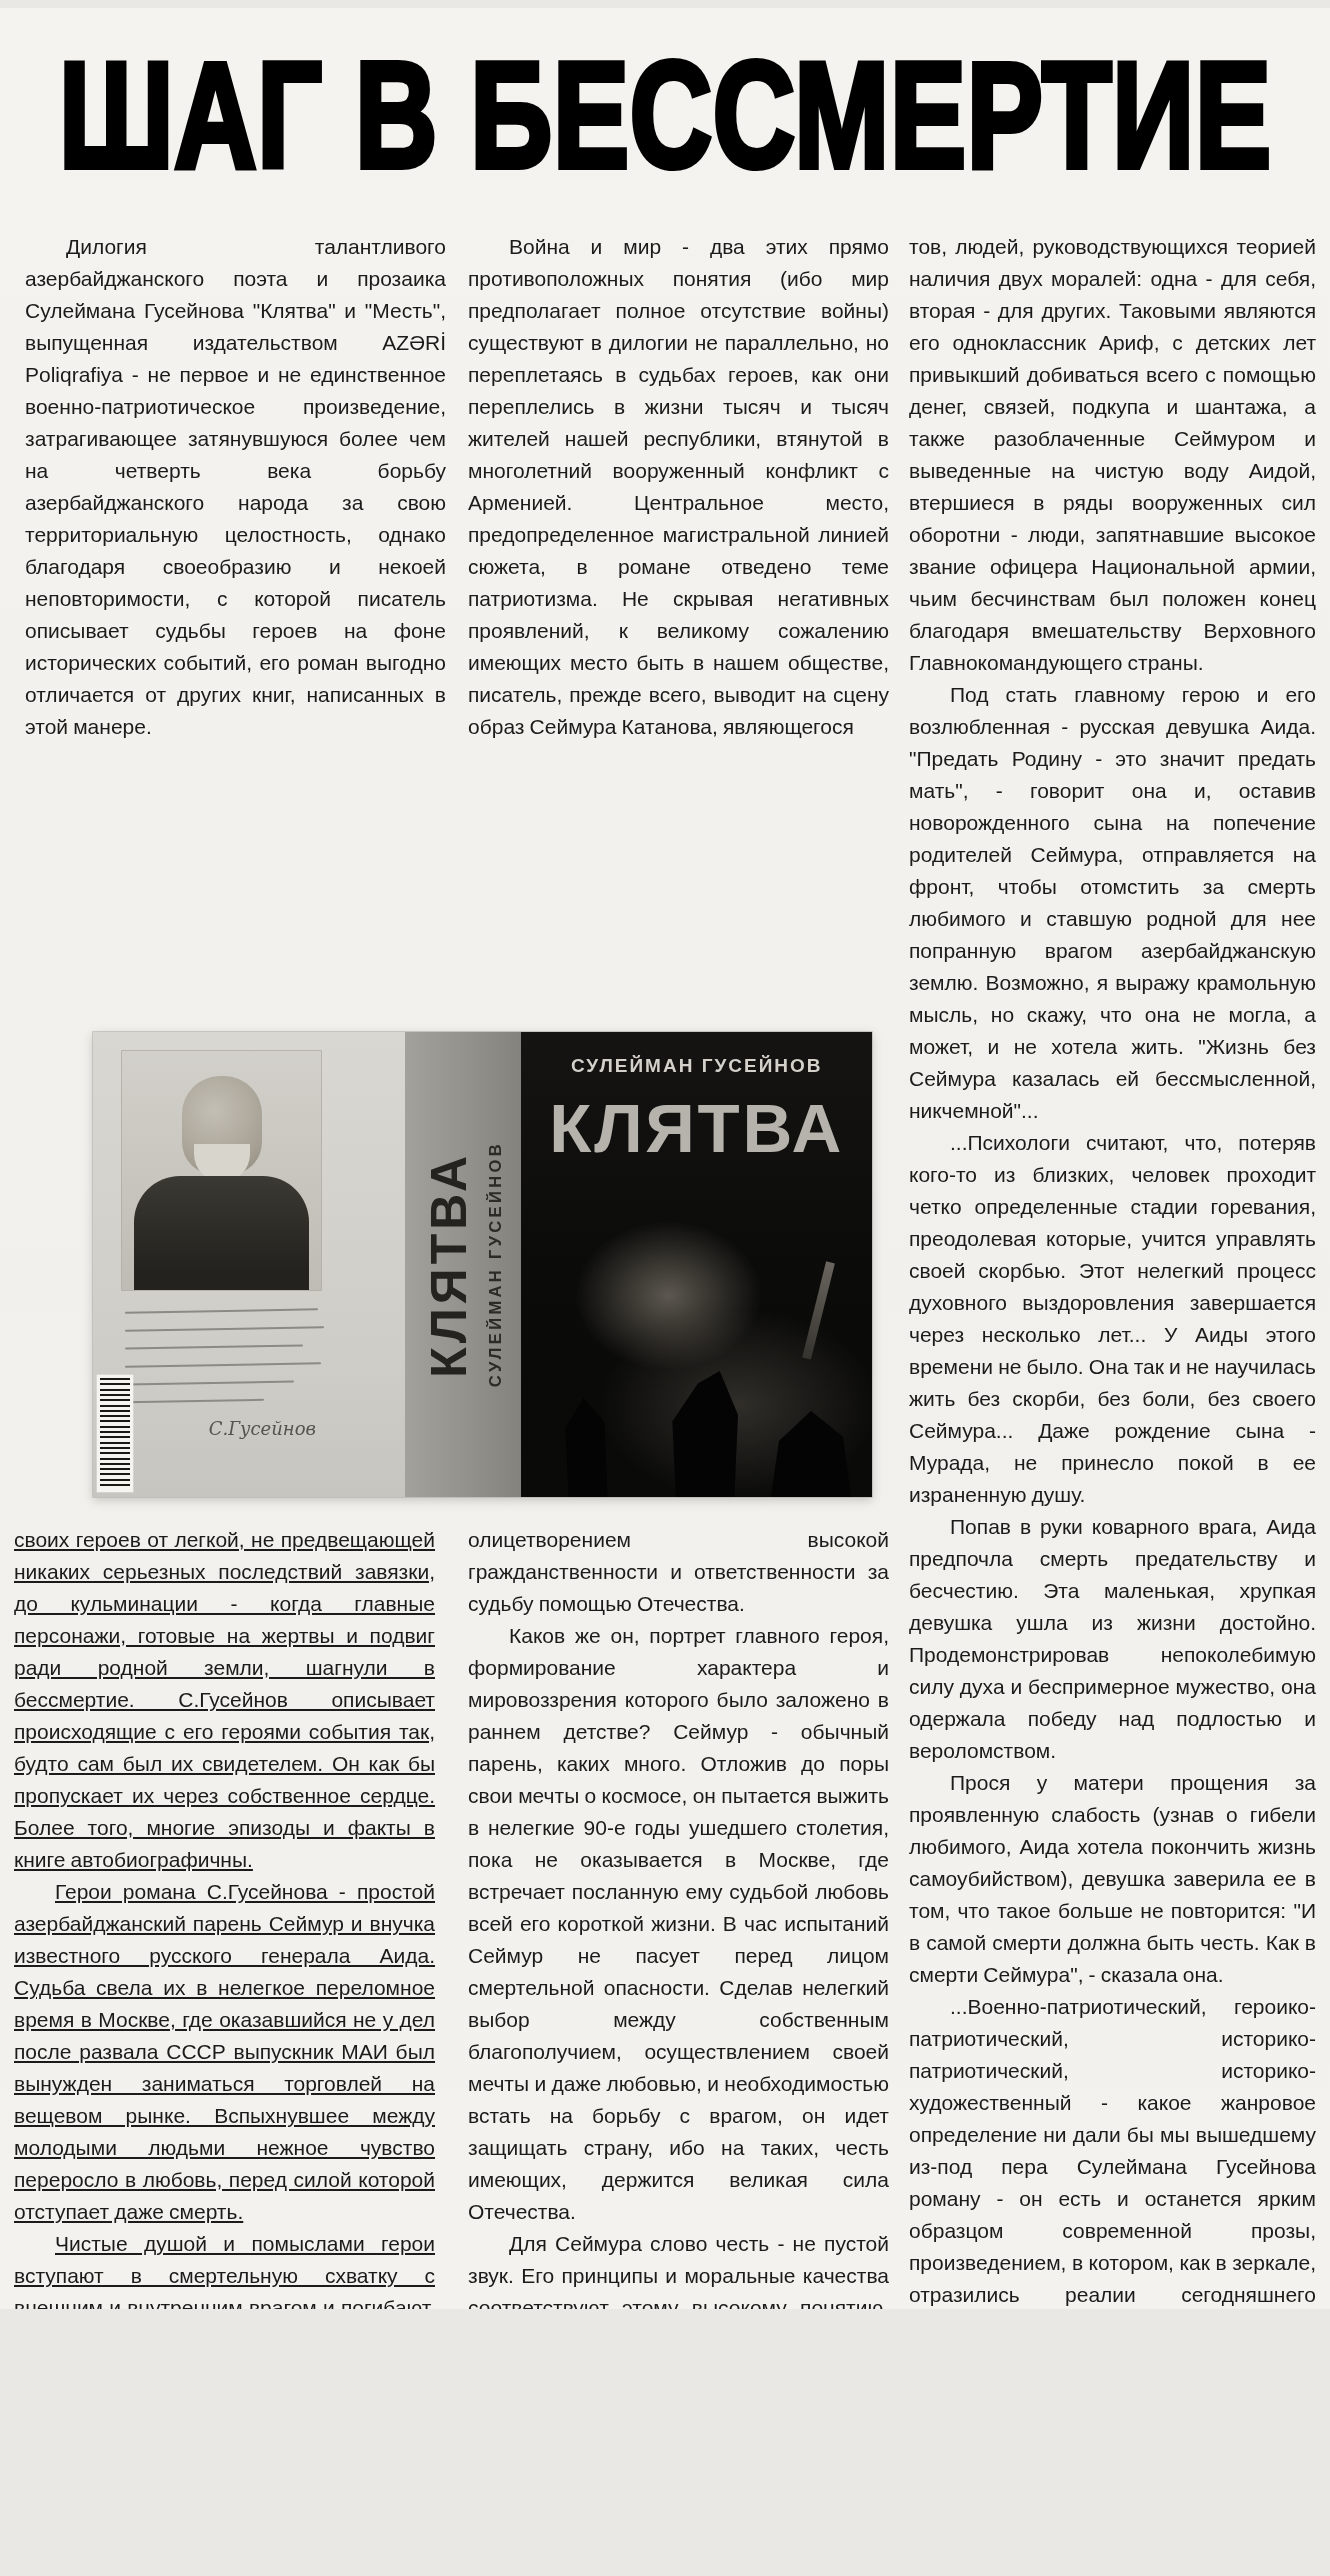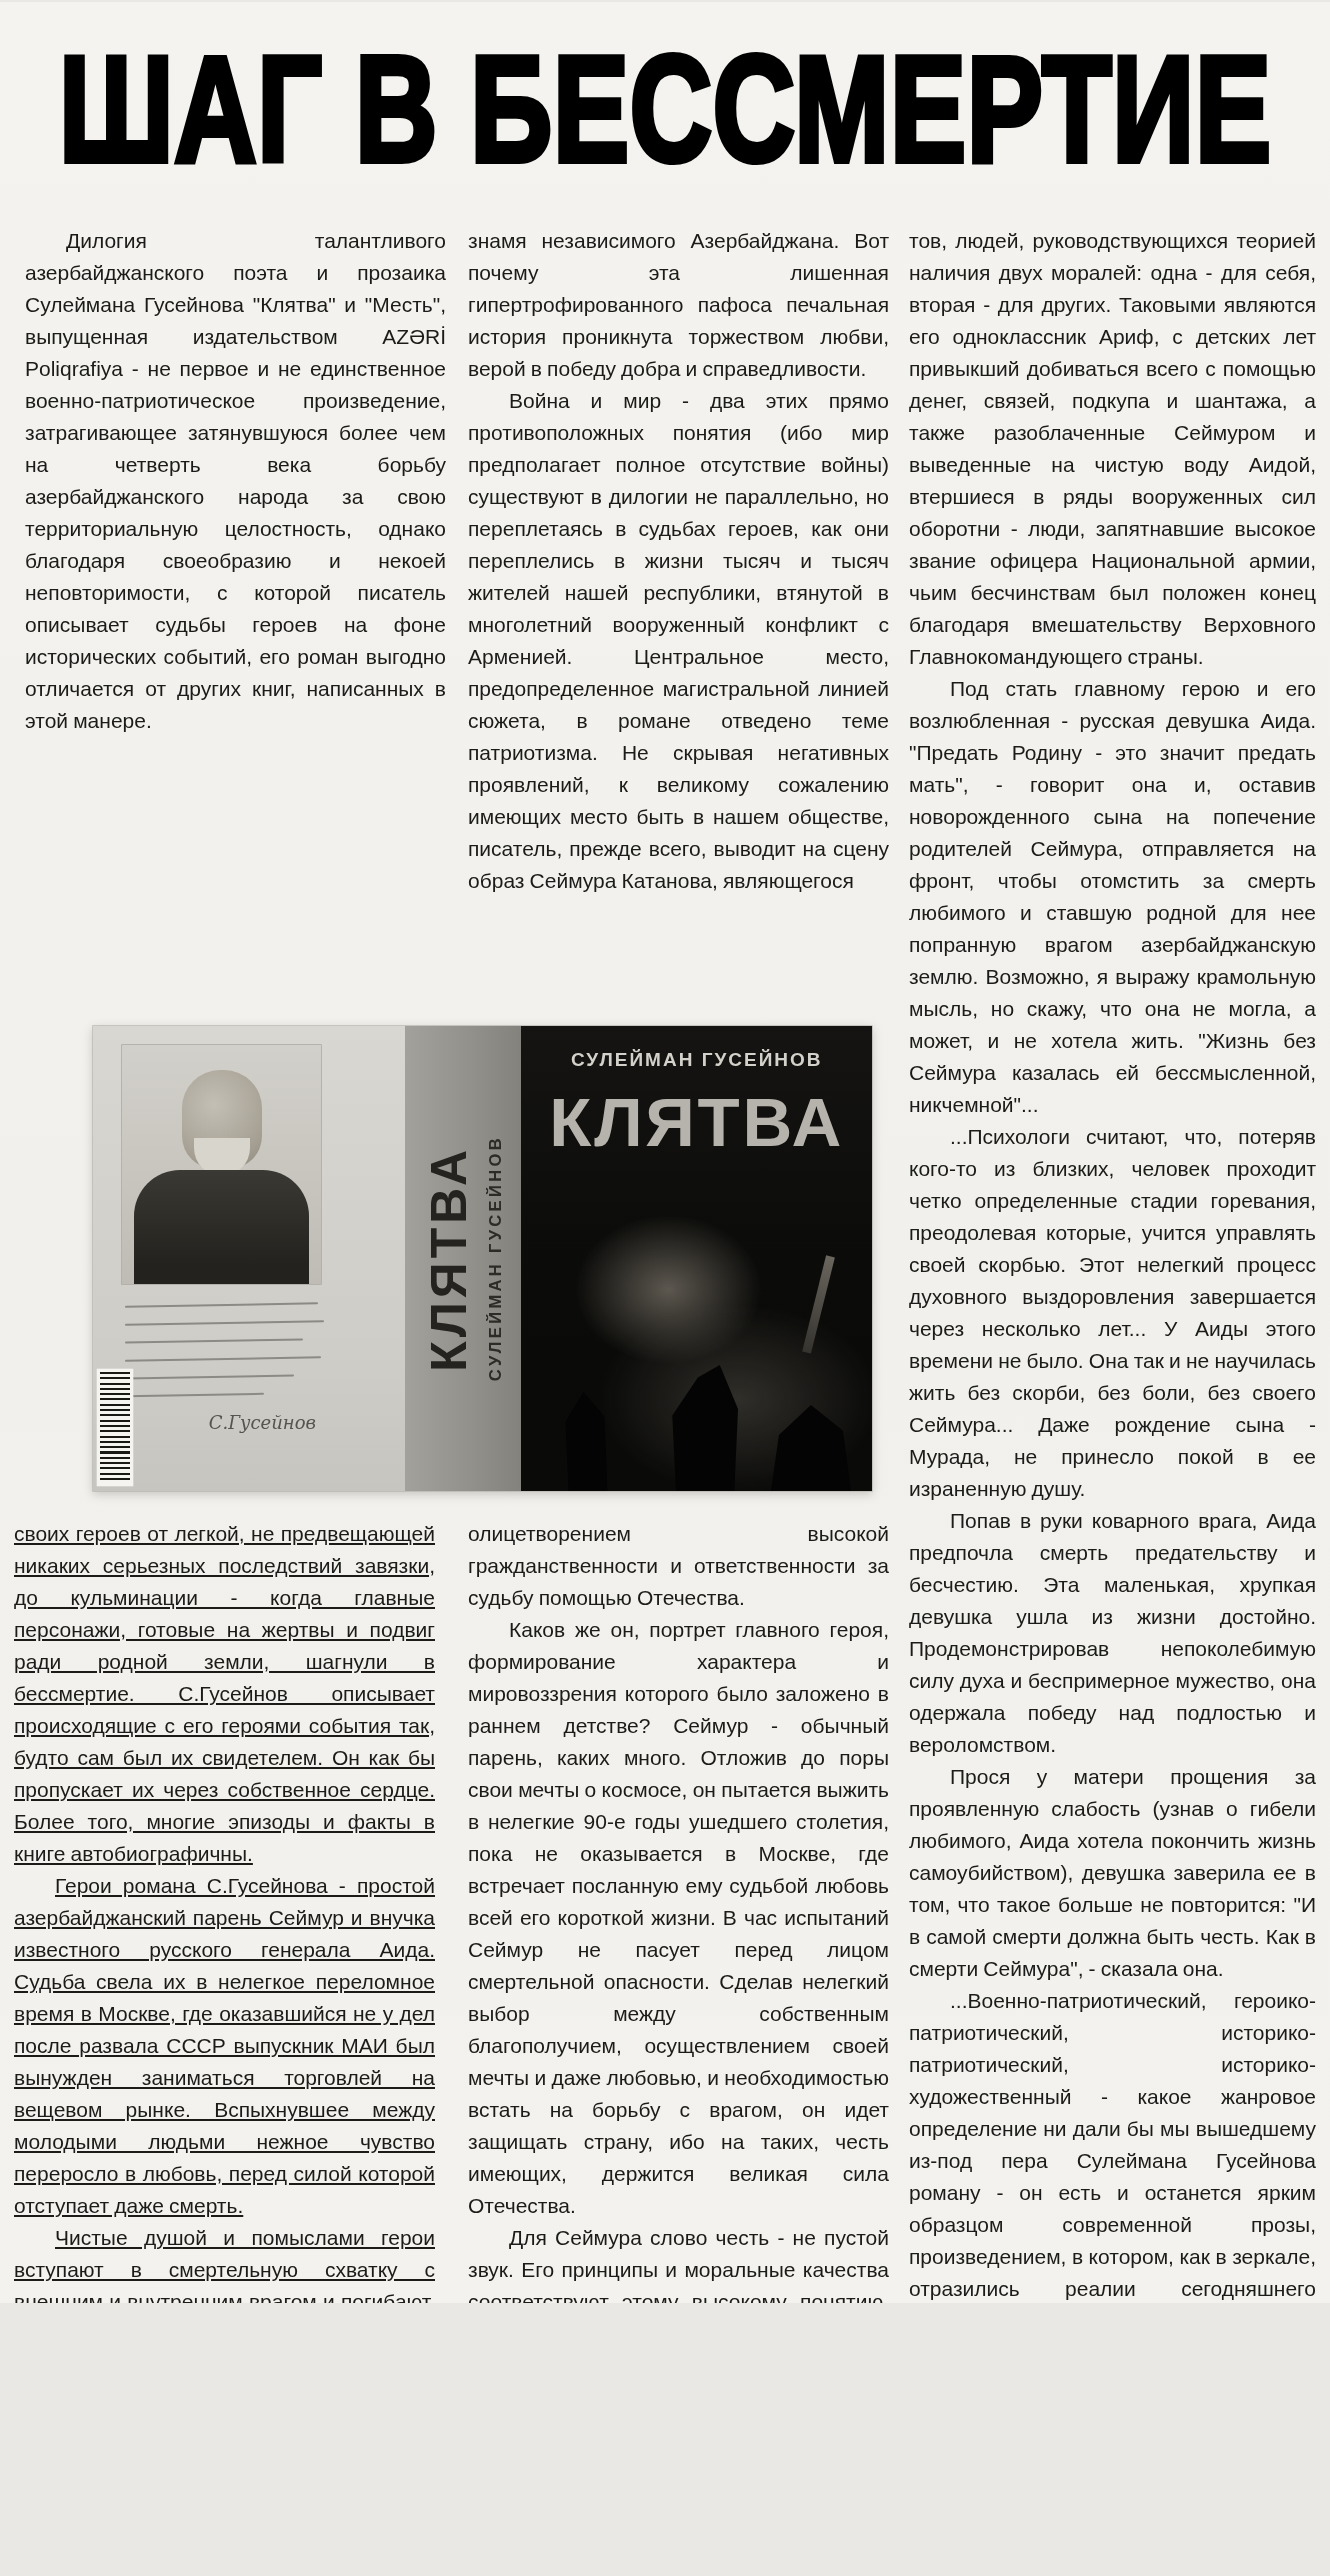--- a/index.html
+++ b/index.html
@@ -1,20 +1,20 @@
 <!DOCTYPE html>
 <html lang="ru" style="font-size:10.6px"><head>
 <meta charset="utf-8">
 <style>
   * { margin:0; padding:0; box-sizing:border-box; }
   html,body { background:#e9e8e4; }
   .page {
     position:relative;
     width:1330px; height:2301px;
-    margin:2px auto;
+    margin:8px auto;
     background:linear-gradient(180deg,#f4f3ef 0%, #f1f0ec 55%, #f3f2ee 100%);
     overflow:hidden;
     font-family:"Liberation Sans", sans-serif;
     color:#1b1b19;
   }
 
   
   .headline-wrap{
     position:absolute; left:13.3px; top:32px; width:1304px; height:166px;
     display:flex; justify-content:center; overflow:hidden;
@@ -164,21 +164,20 @@
 
   <header class="headline-wrap">
     <div class="headline">ШАГ В БЕССМЕРТИЕ</div>
   </header>
 
   <section class="col" id="col1-top">
     <p>Дилогия талантливого азербайджанского поэта и прозаика Сулеймана Гусейнова "Клятва" и "Месть", выпущенная издательством AZƏRİ Poliqrafiya - не первое и не единственное военно-патриотическое произведение, затрагивающее затянувшуюся более чем на четверть века борьбу азербайджанского народа за свою территориальную целостность, однако благодаря своеобразию и некоей неповторимости, с которой писатель описывает судьбы героев на фоне исторических событий, его роман выгодно отличается от других книг, написанных в этой манере.</p>
   </section>
 
   <section class="col" id="col2-top">
-    <p class="noindent">знамя независимого Азербайджана. Вот почему эта лишенная гипертрофированного пафоса печальная история проникнута торжеством любви, верой в победу добра и справедливости.</p>
     <p>Война и мир - два этих прямо противоположных понятия (ибо мир предполагает полное отсутствие войны) существуют в дилогии не параллельно, но переплетаясь в судьбах героев, как они переплелись в жизни тысяч и тысяч жителей нашей республики, втянутой в многолетний вооруженный конфликт с Арменией. Центральное место, предопределенное магистральной линией сюжета, в романе отведено теме патриотизма. Не скрывая негативных проявлений, к великому сожалению имеющих место быть в нашем обществе, писатель, прежде всего, выводит на сцену образ Сеймура Катанова, являющегося</p>
   </section>
 
   <figure class="book">
     <div class="back">
       <div class="photo">
         <div class="head"></div>
         <div class="beard"></div>
         <div class="shoulders"></div>
       </div>

